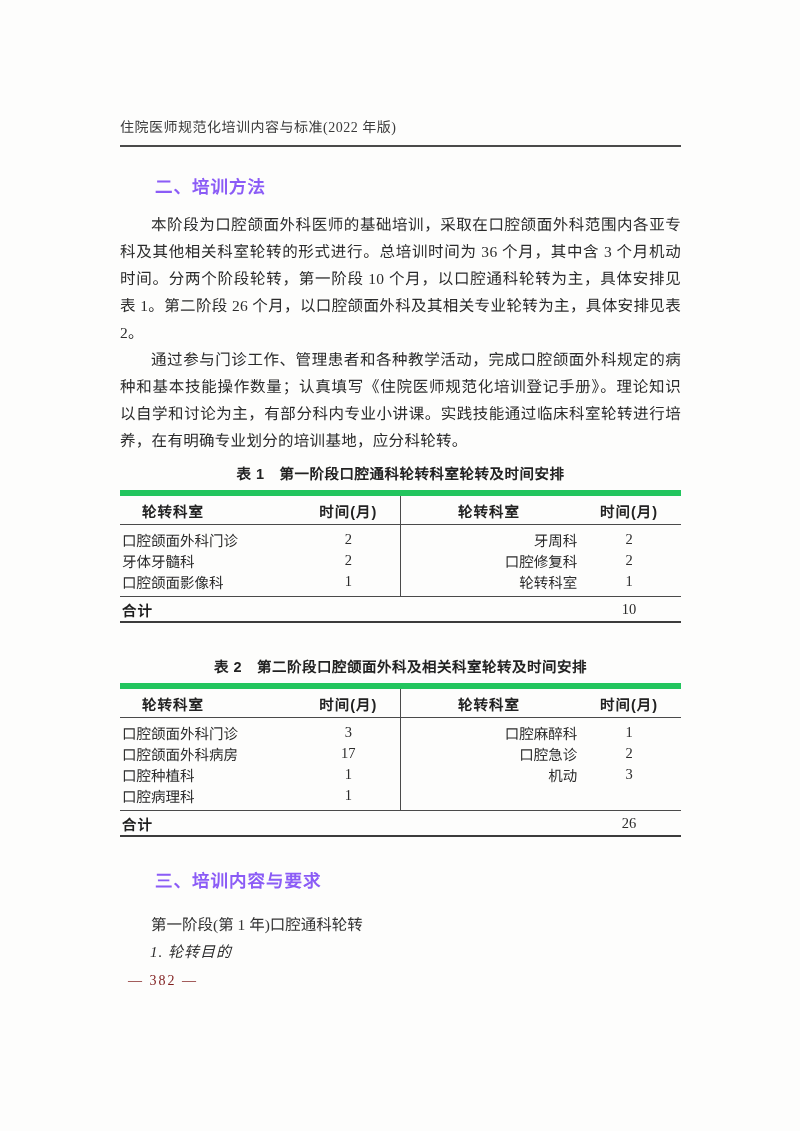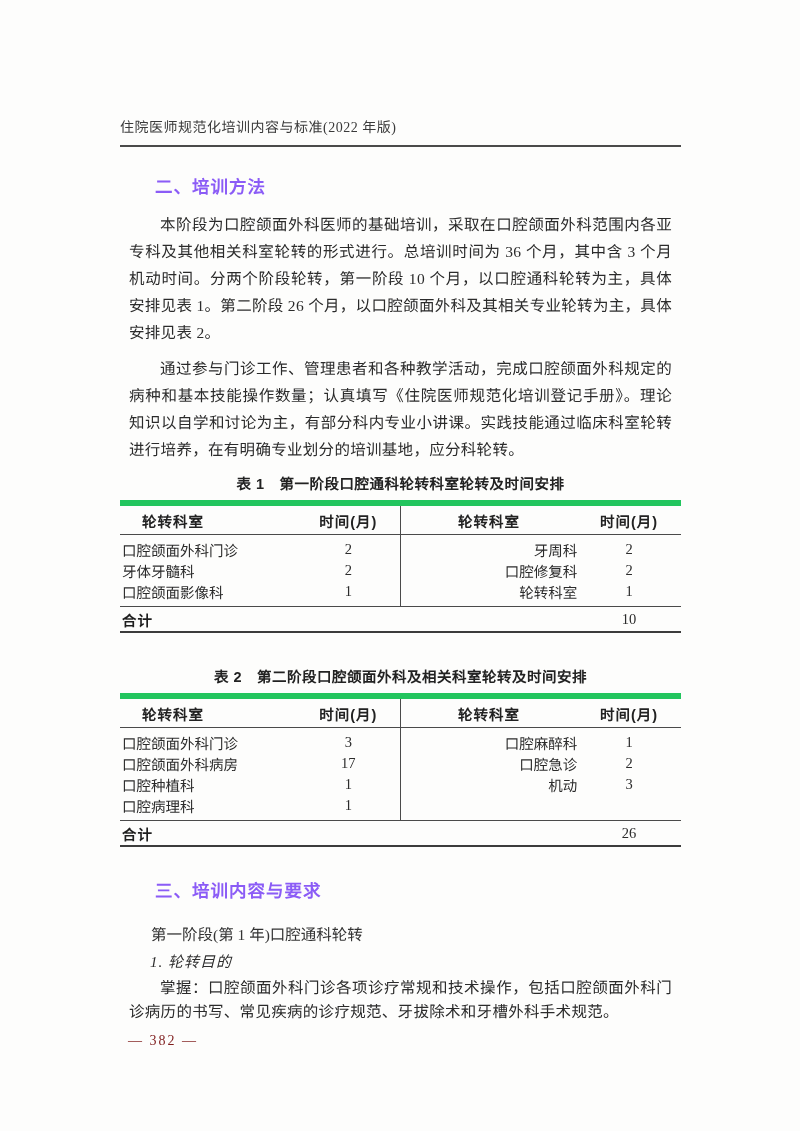--- a/index.html
+++ b/index.html
@@ -43,21 +43,21 @@
   }
   .section-heading.third { margin-top: 30px; }
 
   
   .para {
     font-size: 15.5px;
     line-height: 27px;
     text-align: justify;
     text-indent: 2em;
     letter-spacing: 0.3px;
-    margin: 9px;
+    margin: 0;
   }
   .para.first { margin-top: 13px; }
 
   
   .tbl-caption {
     font-family: "Liberation Sans", "DejaVu Sans", sans-serif;
     font-weight: bold;
     font-size: 14.5px;
     color: #222;
     text-align: center;
@@ -254,18 +254,17 @@
           <td class="total-label" colspan="3">合计</td>
           <td class="time">26</td>
         </tr>
       </tfoot>
     </table>
 
     <h2 class="section-heading third">三、培训内容与要求</h2>
 
     <p class="stage-line">第一阶段(第 1 年)口腔通科轮转</p>
     <p class="item-heading">1. 轮转目的</p>
-    <p class="para last">掌握：口腔颌面外科门诊各项诊疗常规和技术操作，包括口腔颌面外科门诊病历的书写、常见疾病的诊疗规范、牙拔除术和牙槽外科手术规范。</p>
 
     <div class="page-number">— 382 —</div>
 
   </div>
 </div>
 
 </body></html>

